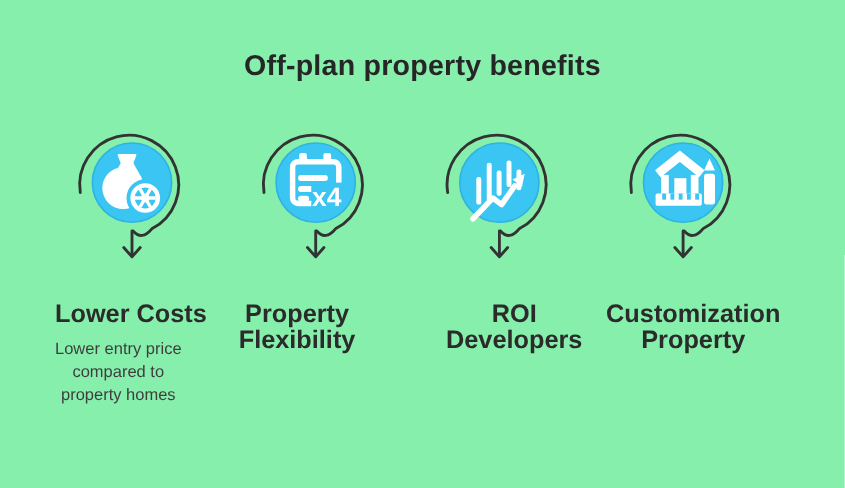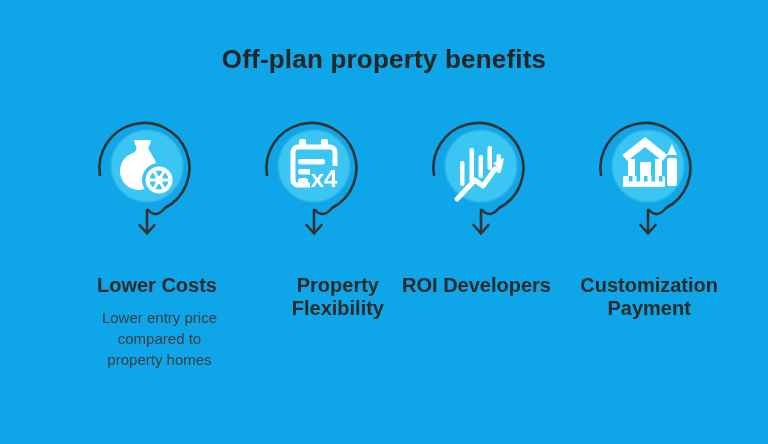--- a/index.html
+++ b/index.html
@@ -1,29 +1,29 @@
 <!DOCTYPE html>
 <html><head>
 <meta charset="utf-8">
 <style>
   html,body { margin:0; padding:0; background:#fff; }
   body { font-family:"Liberation Sans", sans-serif; }
   .canvas {
-    position:relative; width:768px; height:444px; background:#0ea5e9; overflow:hidden;
+    position:relative; width:768px; height:444px; background:#86efac; overflow:hidden;
   }
   .main-title {
     text-align:center; font-size:26px; font-weight:bold; color:#262626;
     margin:0; padding-top:44px; line-height:30px; letter-spacing:0.2px;
   }
   .cols { display:flex; justify-content:center; margin-top:40px; }
-  .col { width:167px; display:flex; flex-direction:column; align-items:flex-end; text-align:center; }
+  .col { width:167px; display:flex; flex-direction:column; align-items:flex-start; text-align:center; }
   .icon-wrap { width:140px; height:130px; }
   .icon-wrap svg { display:block; }
   .benefit-title {
-    margin:30px 0 0; font-size:20px; font-weight:bold; color:#2b2b2b;
+    margin:30px 0 0; font-size:23px; font-weight:bold; color:#2b2b2b;
     line-height:23px; white-space:pre-line;
   }
   .benefit-desc {
     margin:10px 0 0; font-size:15px; color:#3e3e3e;
     line-height:21px; white-space:pre-line;
   }
 </style>
 </head>
 <body>
 
@@ -132,17 +132,17 @@
               <rect x="66" y="62" width="3.5" height="5.5"></rect>
               <rect x="73.5" y="62" width="3.5" height="5.5"></rect>
               <rect x="81" y="62" width="3.5" height="5.5"></rect>
             </g>
             <polygon points="89,41 99,41 94,30" fill="#ffffff"></polygon>
             <rect x="89" y="44" width="10" height="28" rx="2.5" fill="#ffffff"></rect>
           </g>
         </svg>
       </div>
       <h3 class="benefit-title">Customization
-Payment</h3>
+Property</h3>
     </div>
 
   </div>
 </div>
 
 </body></html>

